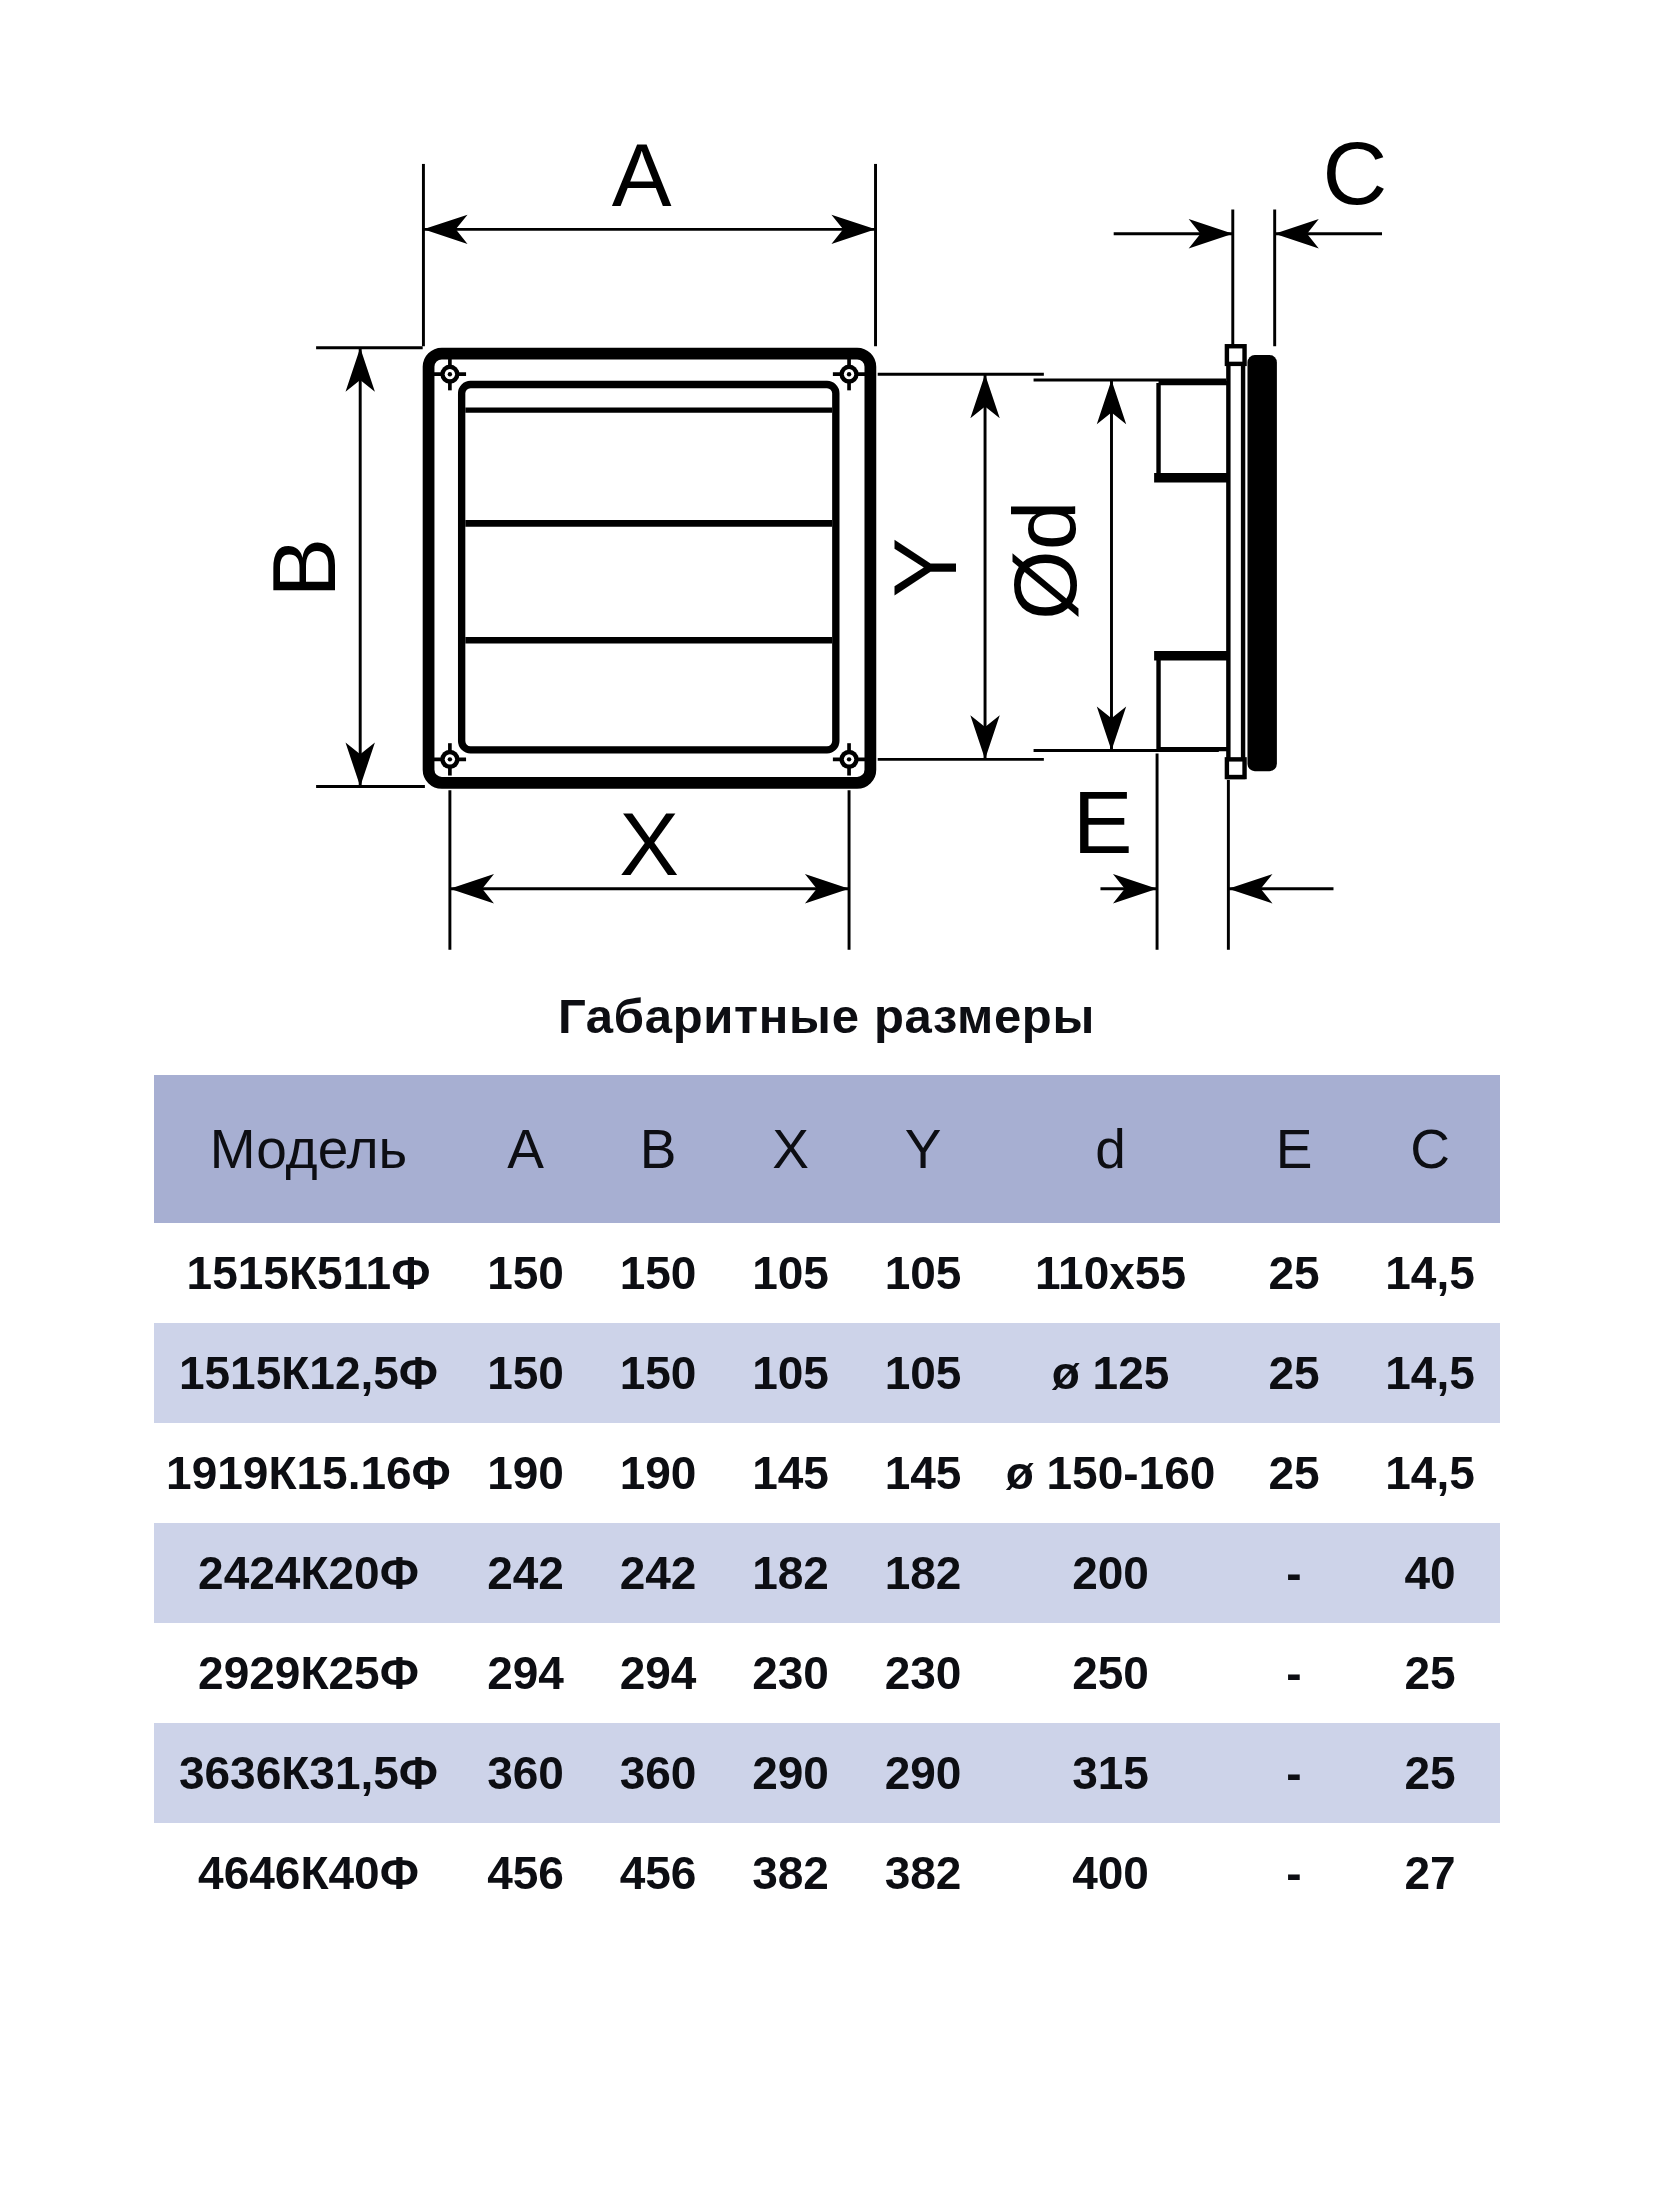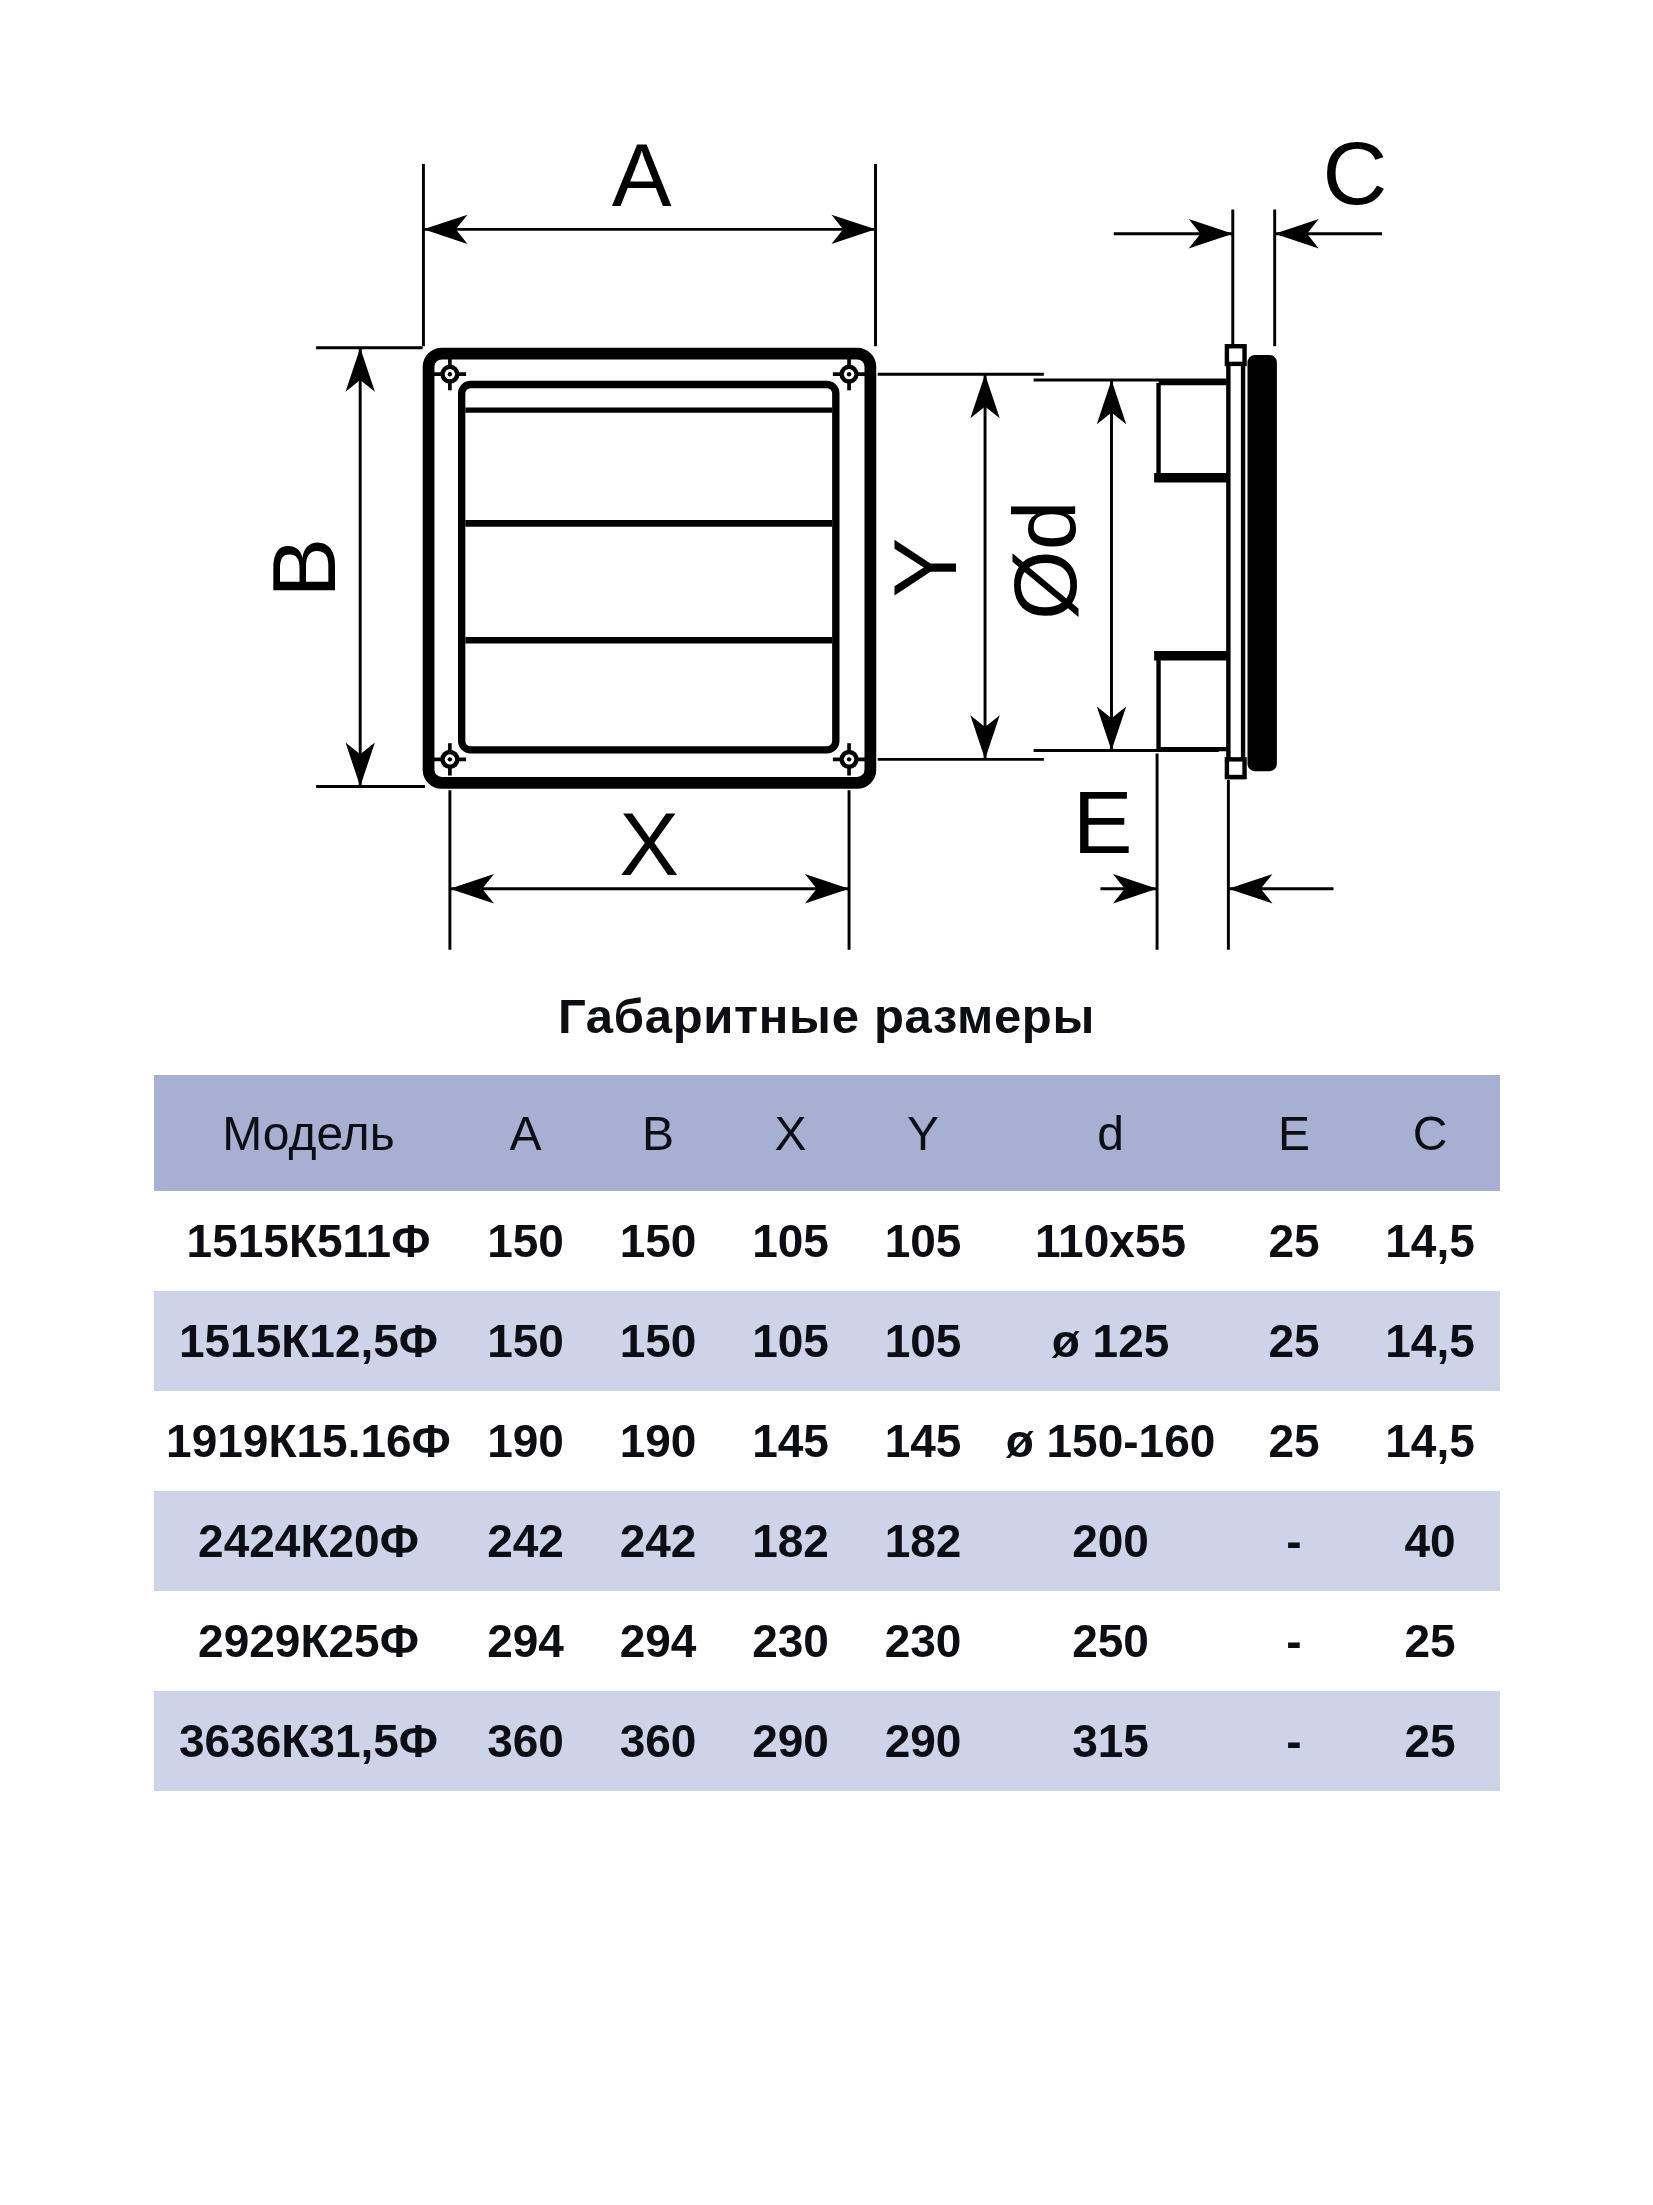--- a/index.html
+++ b/index.html
@@ -21,21 +21,21 @@
   .section-title{
     position:absolute;top:988px;left:154px;width:1345px;
     text-align:center;font-size:49px;font-weight:700;letter-spacing:0.7px;
   }
   .dim-table{
     position:absolute;top:1075px;left:154px;width:1345px;
     border-collapse:collapse;table-layout:fixed;
   }
   .dim-table th{
     height:116px;background:var(--header-bg);
-    font-size:48px;font-weight:400;text-align:center;vertical-align:middle;padding:0;
+    font-size:55px;font-weight:400;text-align:center;vertical-align:middle;padding:16px;
   }
   .dim-table td{
     height:100px;font-size:46px;font-weight:700;
     text-align:center;vertical-align:middle;padding:0;white-space:nowrap;
   }
   .dim-table tbody tr:nth-child(even){background:var(--stripe-bg);}
 </style>
 </head>
 <body>
 
@@ -225,17 +225,27 @@
         <tr>
           <td>3636К31,5Ф</td>
           <td>360</td>
           <td>360</td>
           <td>290</td>
           <td>290</td>
           <td>315</td>
           <td>-</td>
           <td>25</td>
         </tr>
+        <tr>
+          <td>4646К40Ф</td>
+          <td>456</td>
+          <td>456</td>
+          <td>382</td>
+          <td>382</td>
+          <td>400</td>
+          <td>-</td>
+          <td>27</td>
+        </tr>
       </tbody>
   </table>
 
 </div>
 
 
 </body></html>

